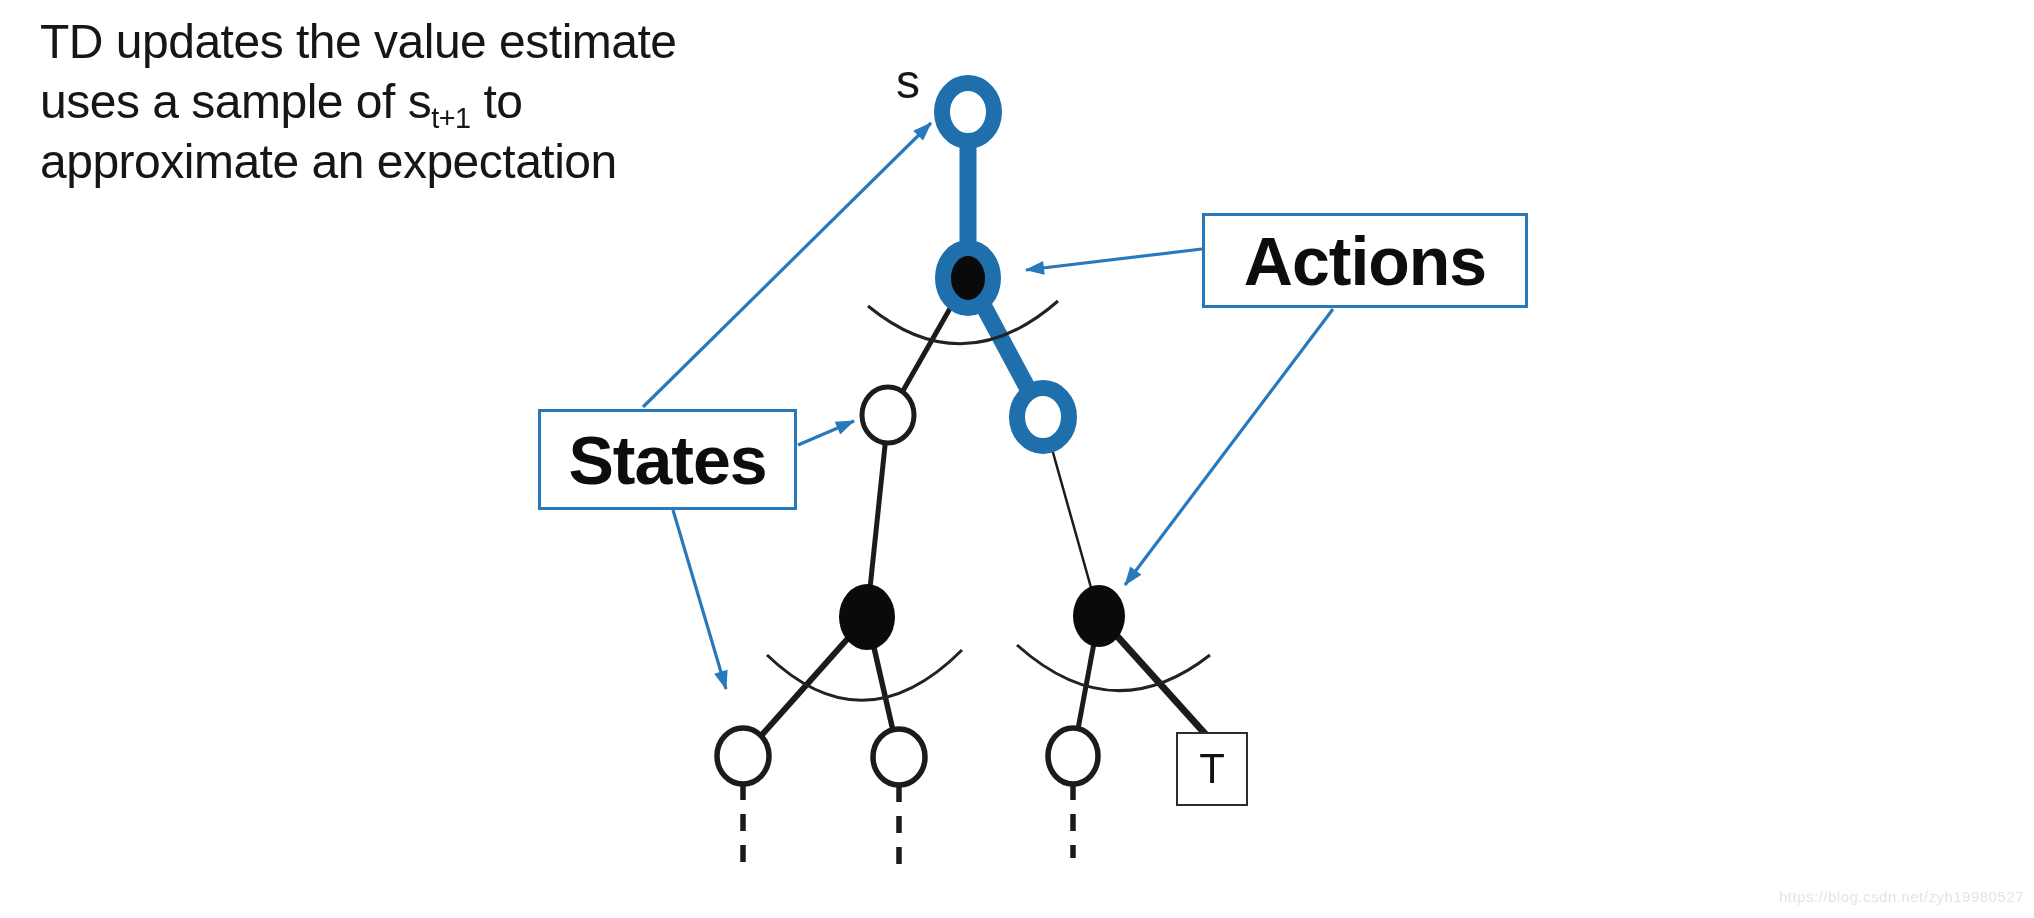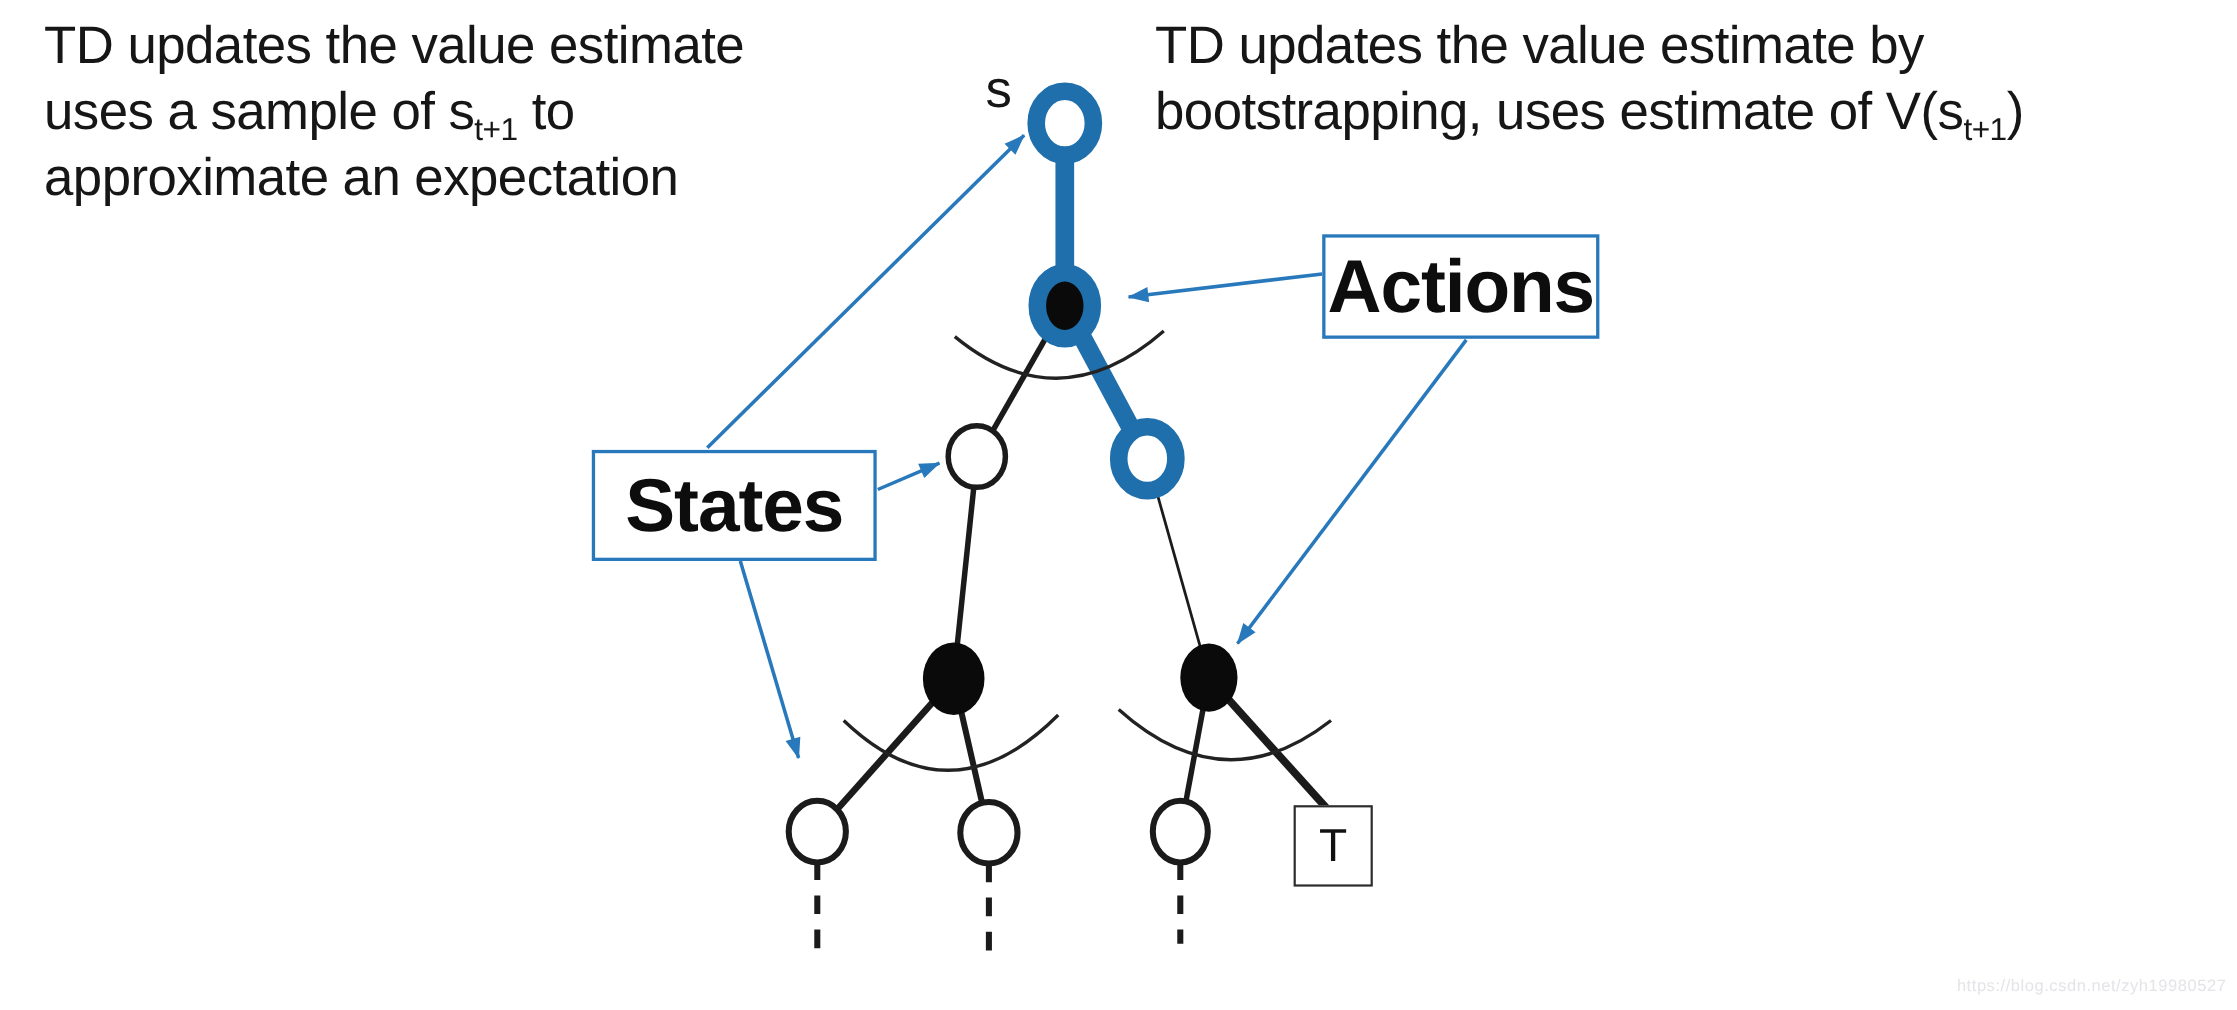--- a/index.html
+++ b/index.html
@@ -30,21 +30,21 @@
   .note{position:absolute;font-size:48px;line-height:60px;letter-spacing:-0.5px;white-space:nowrap;color:var(--ink);}
   .note b{font-weight:normal;}
   .sub{font-size:0.60em;position:relative;top:0.36em;line-height:0;}
 
   .root-label{position:absolute;left:896px;top:54px;font-size:48px;color:var(--ink);}
 
   .callout{position:absolute;display:flex;align-items:center;justify-content:center;
            background:#fff;border:3.5px solid var(--arrow-blue);
            font-weight:bold;font-size:68px;letter-spacing:-1px;color:#0d0d0d;}
   .states-box{left:538px;top:409px;width:259px;height:101px;}
-  .actions-box{left:1202px;top:213px;width:252px;height:95px;}
+  .actions-box{left:1202px;top:213px;width:326px;height:95px;}
   .t-box{position:absolute;left:1176px;top:732px;width:72px;height:74px;
          background:#fff;border:2.5px solid #2c2c2c;display:flex;align-items:center;
          justify-content:center;font-size:42px;color:#111;}
   .watermark{position:absolute;right:10px;top:888px;font-size:15px;letter-spacing:0.5px;color:var(--watermark);}
 </style>
 </head>
 <body>
 
 <div class="canvas">
 
@@ -90,24 +90,20 @@
     <ellipse cx="899" cy="757" rx="26" ry="28" class="node-state" stroke-width="5.5"></ellipse>
     <ellipse cx="1073" cy="756" rx="25" ry="28" class="node-state" stroke-width="5.5"></ellipse>
   </svg>
 
   <div class="note" style="left:40px;top:12px;">
     <span>TD updates the value estimate</span><br>
     <span>uses a </span><b>sample</b><span> of s</span><span class="sub">t+1</span><span> to</span><br>
     <span>approximate an expectation</span>
   </div>
 
-  <div class="note" style="left:1050px;top:12px;">
-    <span>TD updates the value estimate by</span><br>
-    <b>bootstrapping</b><span>, uses estimate of V(s</span><span class="sub">t+1</span><span>)</span>
-  </div>
 
   <div class="root-label">s</div>
 
   <div class="callout states-box">
     <span>States</span>
   </div>
 
   <div class="callout actions-box">
     <span>Actions</span>
   </div>

